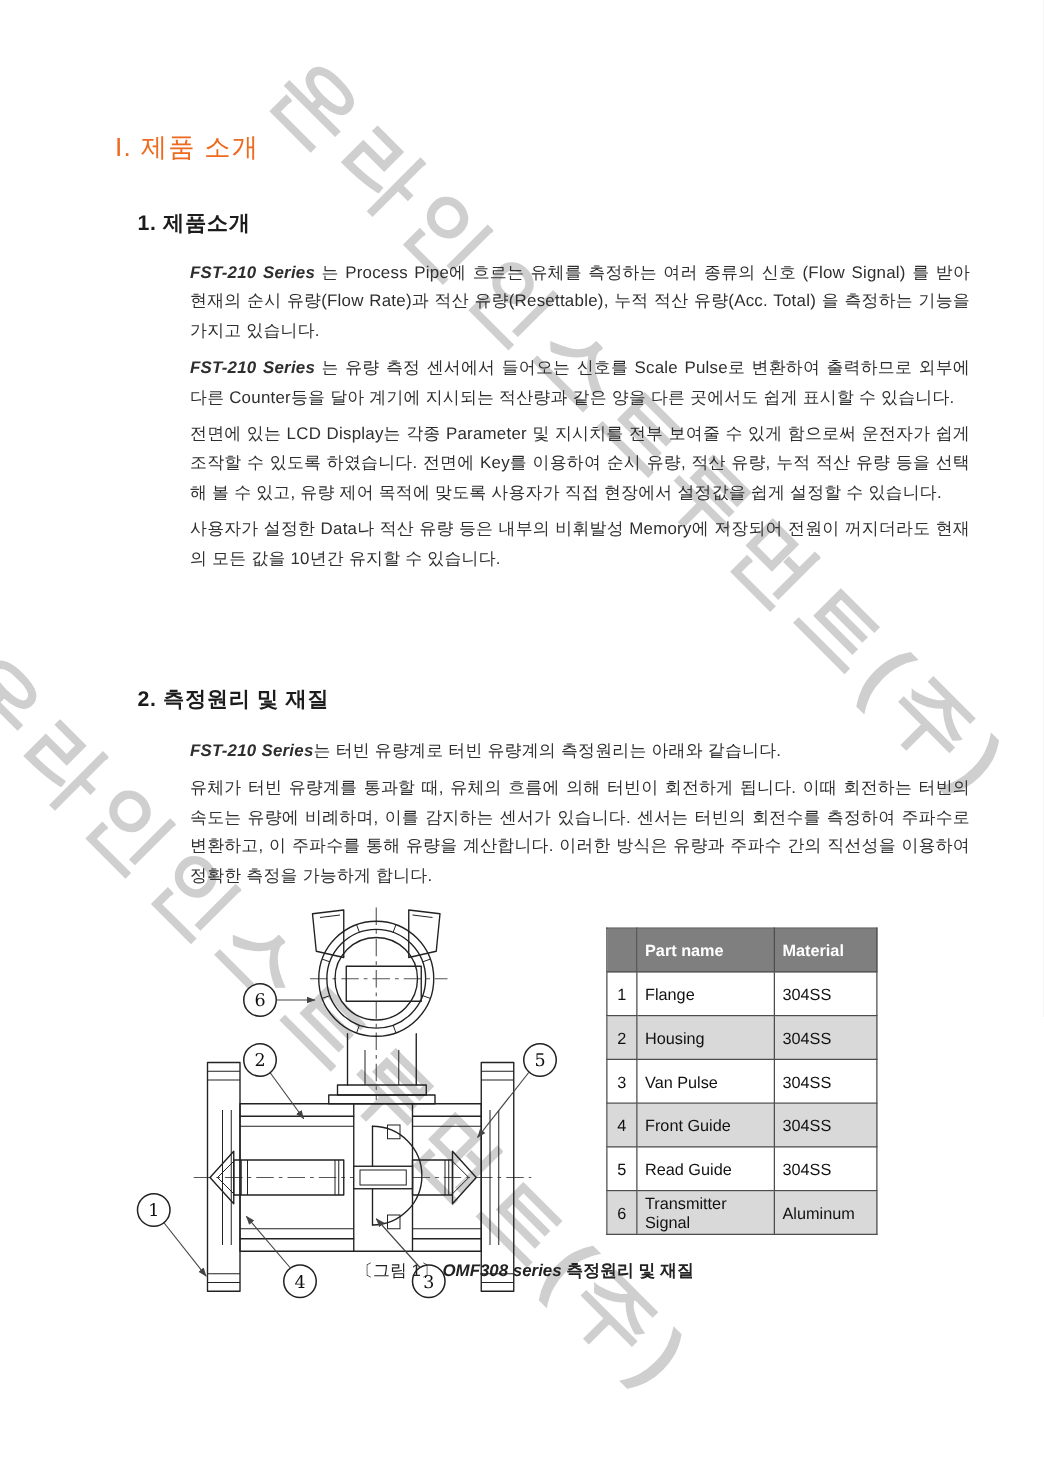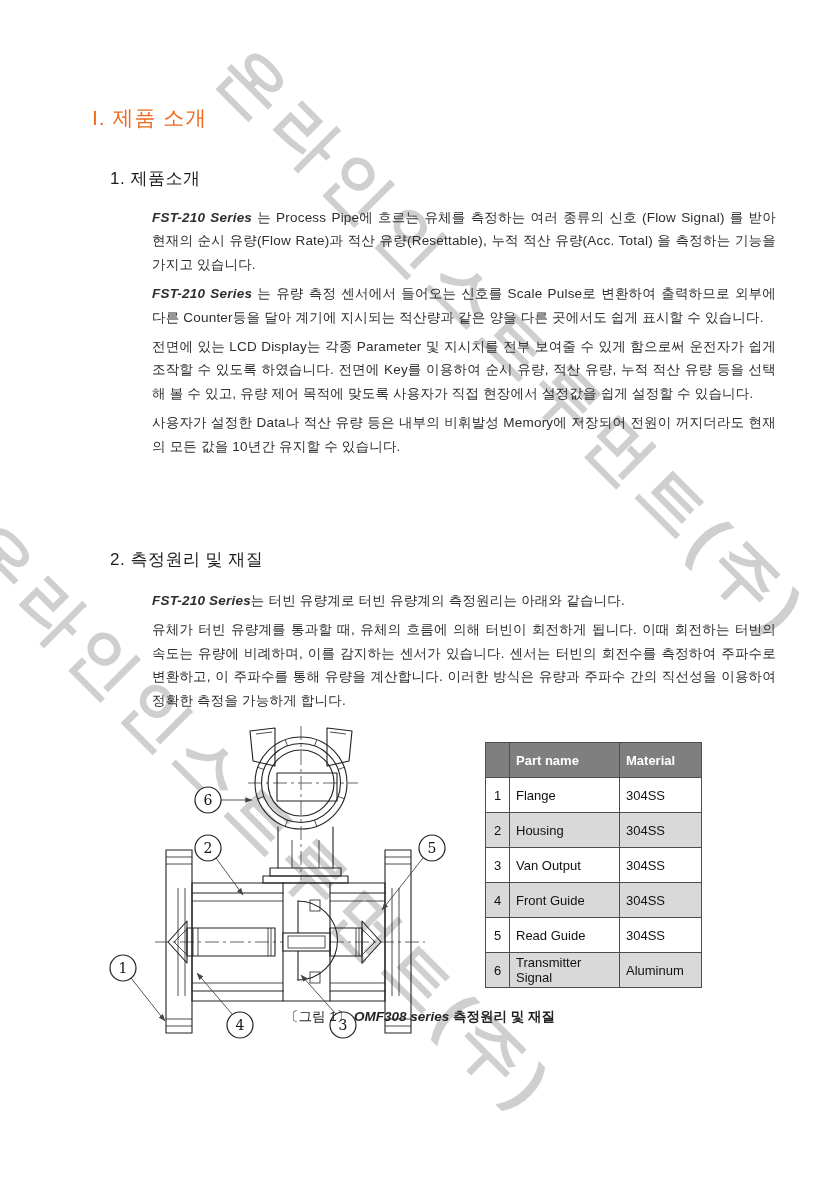--- a/index.html
+++ b/index.html
@@ -18,21 +18,21 @@
   }
   #wm1{left:262px;top:28px;}
   #wm2{left:8px;top:503px;}
   
   .content{position:relative;z-index:1;}
   .doc-title{
     position:absolute;left:92px;top:104px;
     font-size:21px;font-weight:normal;letter-spacing:1px;
   }
   .sec-head{
-    position:absolute;font-size:17px;font-weight:normal;color:#1c1c1c;letter-spacing:.5px;
+    position:absolute;font-size:17px;font-weight:bold;color:#1c1c1c;letter-spacing:.5px;
   }
   #sec1-head{left:110px;top:167px;}
   #sec2-head{left:110px;top:548px;}
   .body-block{
     position:absolute;left:146px;width:636px;
     font-size:13.5px;line-height:23.4px;text-align:justify;
     color:#2e2e2e;letter-spacing:.2px;
   }
   #body1{top:200px;}
   #body2{top:583px;}
@@ -246,21 +246,21 @@
             <td>Flange</td>
             <td>304SS</td>
           </tr>
           <tr class="alt">
             <td class="num">2</td>
             <td>Housing</td>
             <td>304SS</td>
           </tr>
           <tr>
             <td class="num">3</td>
-            <td>Van Output</td>
+            <td>Van Pulse</td>
             <td>304SS</td>
           </tr>
           <tr class="alt">
             <td class="num">4</td>
             <td>Front Guide</td>
             <td>304SS</td>
           </tr>
           <tr>
             <td class="num">5</td>
             <td>Read Guide</td>

